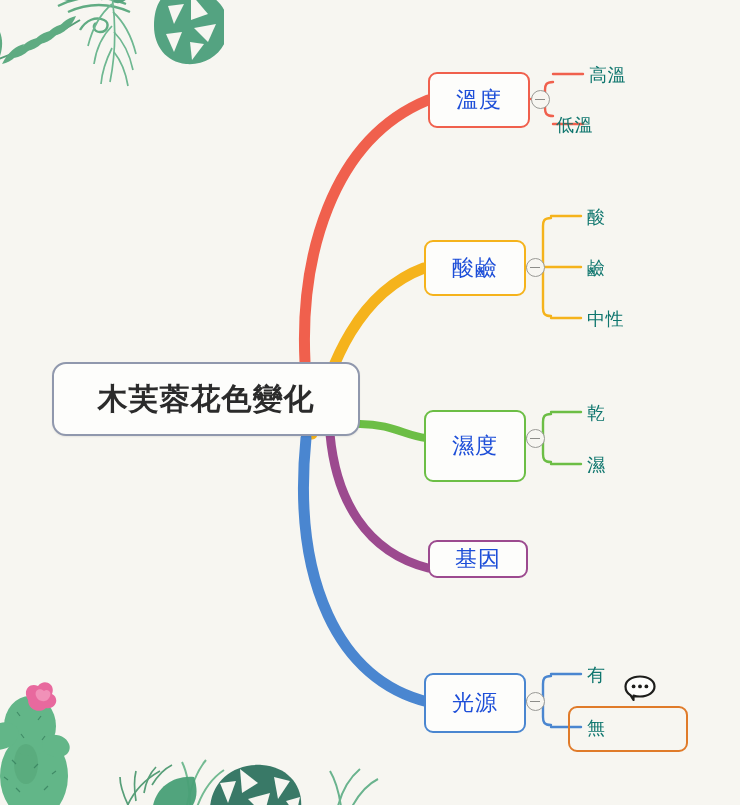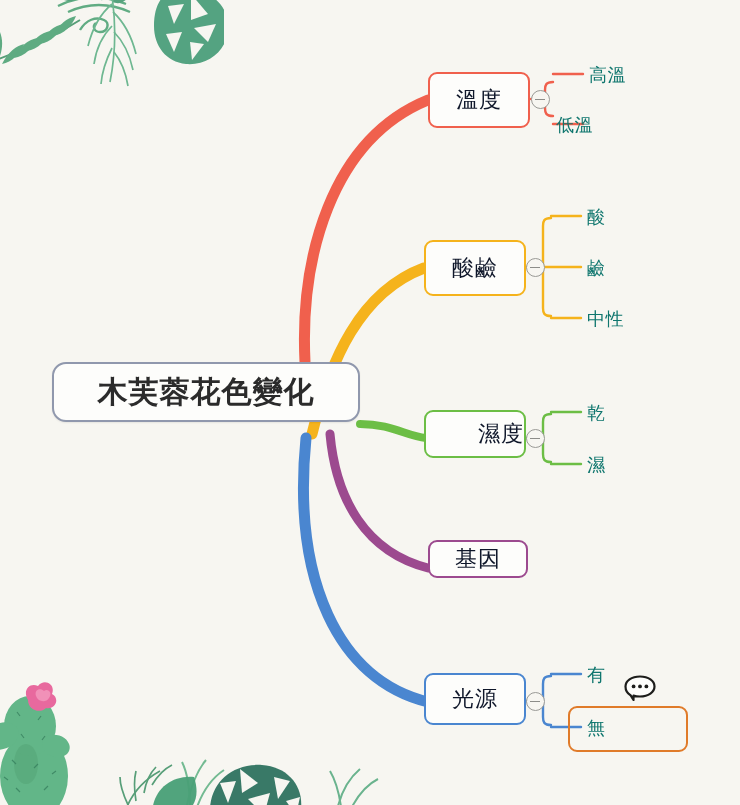--- a/index.html
+++ b/index.html
@@ -31,21 +31,21 @@
     left: 0; top: 0;
     width: 740px; height: 805px;
   }
 
   
   #central-node {
     position: absolute;
     left: 52px;
     top: 362px;
     width: 308px;
-    height: 60px;
+    height: 74px;
     box-sizing: border-box;
     background: #fdfdfb;
     border: 2px solid #9098ad;
     border-radius: 14px;
     display: flex;
     align-items: center;
     justify-content: center;
     box-shadow: 0 1px 2px rgba(0,0,0,.07);
     z-index: 5;
   }
@@ -66,21 +66,21 @@
     border-style: solid;
     border-radius: 9px;
     display: flex;
     align-items: center;
     justify-content: center;
     z-index: 4;
   }
   .topic .label {
     font-size: 22px;
     font-weight: 500;
-    color: #0f172a;
+    color: #1d4ed8;
     letter-spacing: 1px;
     white-space: nowrap;
   }
 
   
   .toggle {
     position: absolute;
     width: 19px;
     height: 19px;
     box-sizing: border-box;
@@ -306,32 +306,32 @@
   <div class="leaf" style="left:556px; top:113px;">低溫</div>
 
   <div class="topic" style="left:424px; top:240px; width:102px; height:56px; border-color:#f5b31c;text-align:right;">
     <span class="label">酸鹼</span>
   </div>
   <div class="toggle" style="left:526px; top:258px;"></div>
   <div class="leaf" style="left:587px; top:205px;">酸</div>
   <div class="leaf" style="left:587px; top:256px;">鹼</div>
   <div class="leaf" style="left:587px; top:307px;text-align:center;">中性</div>
 
-  <div class="topic" style="left:424px; top:410px; width:102px; height:48px; border-color:#6cbe45;justify-content:flex-end;">
+  <div class="topic" style="left:424px; top:410px; width:102px; height:72px; border-color:#6cbe45;">
     <span class="label">濕度</span>
   </div>
   <div class="toggle" style="left:526px; top:429px;"></div>
   <div class="leaf" style="left:587px; top:401px;">乾</div>
   <div class="leaf" style="left:587px; top:453px;">濕</div>
 
   <div class="topic" style="left:428px; top:540px; width:100px; height:38px; border-color:#9c4a8f;">
     <span class="label">基因</span>
   </div>
 
-  <div class="topic" style="left:424px; top:673px; width:102px; height:52px; border-color:#4a86d0;">
+  <div class="topic" style="left:424px; top:673px; width:102px; height:60px; border-color:#4a86d0;">
     <span class="label">光源</span>
   </div>
   <div class="toggle" style="left:526px; top:692px;"></div>
   <div class="leaf" style="left:587px; top:663px;">有</div>
   <div class="leaf" style="left:587px; top:716px;">無</div>
 
   <div id="selected-box"></div>
 
   <svg id="context-bubble" viewBox="0 0 32 26">
     <path d="M16 1.5 C24.5 1.5 30.5 6 30.5 11.5 C30.5 17 24.5 21.5 16 21.5 C13.6 21.5 11.4 21.2 9.5 20.6 L9.5 25 L6.5 20.2 C3.4 18.4 1.5 15.2 1.5 11.5 C1.5 6 7.5 1.5 16 1.5Z" fill="#fdfdfb" stroke="#1d1d1b" stroke-width="2.2" stroke-linejoin="round"></path>

